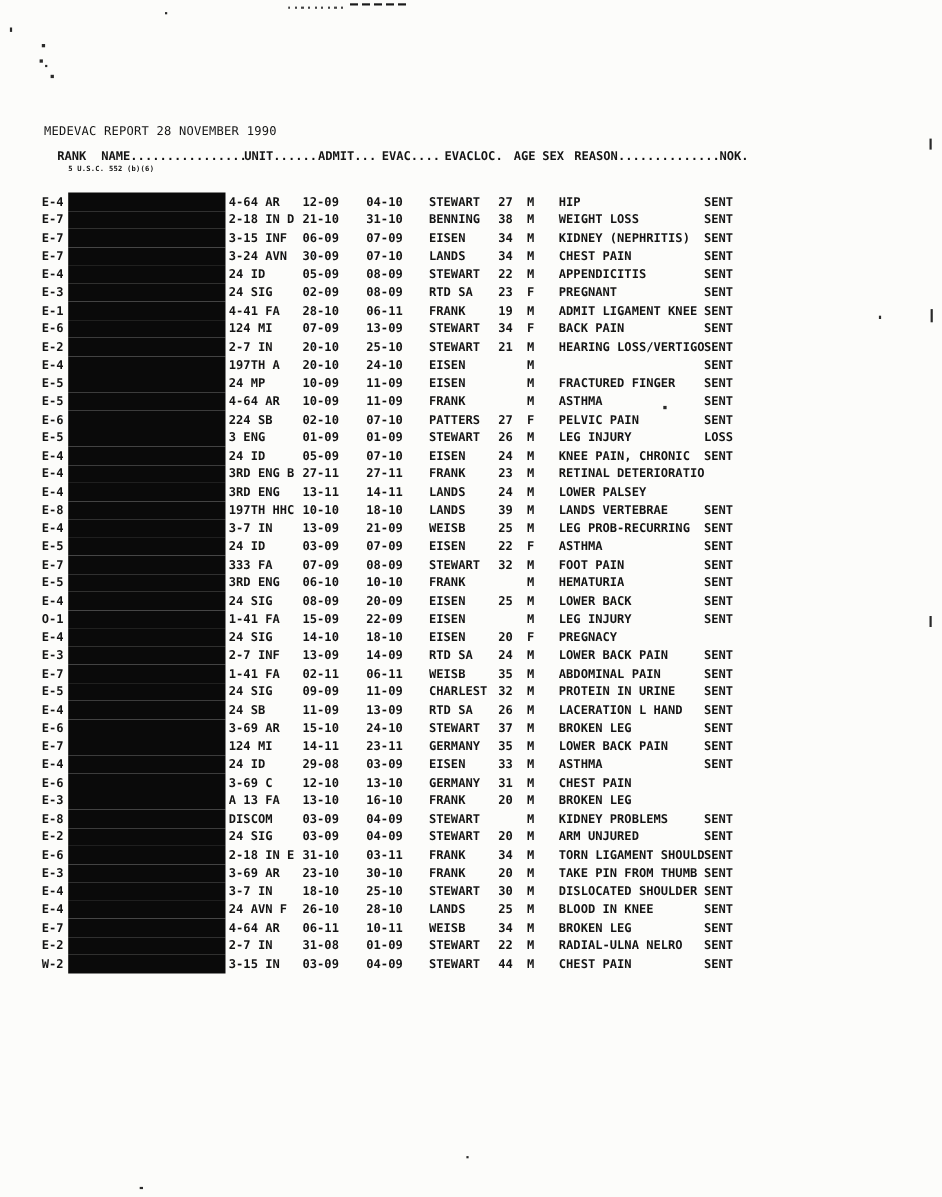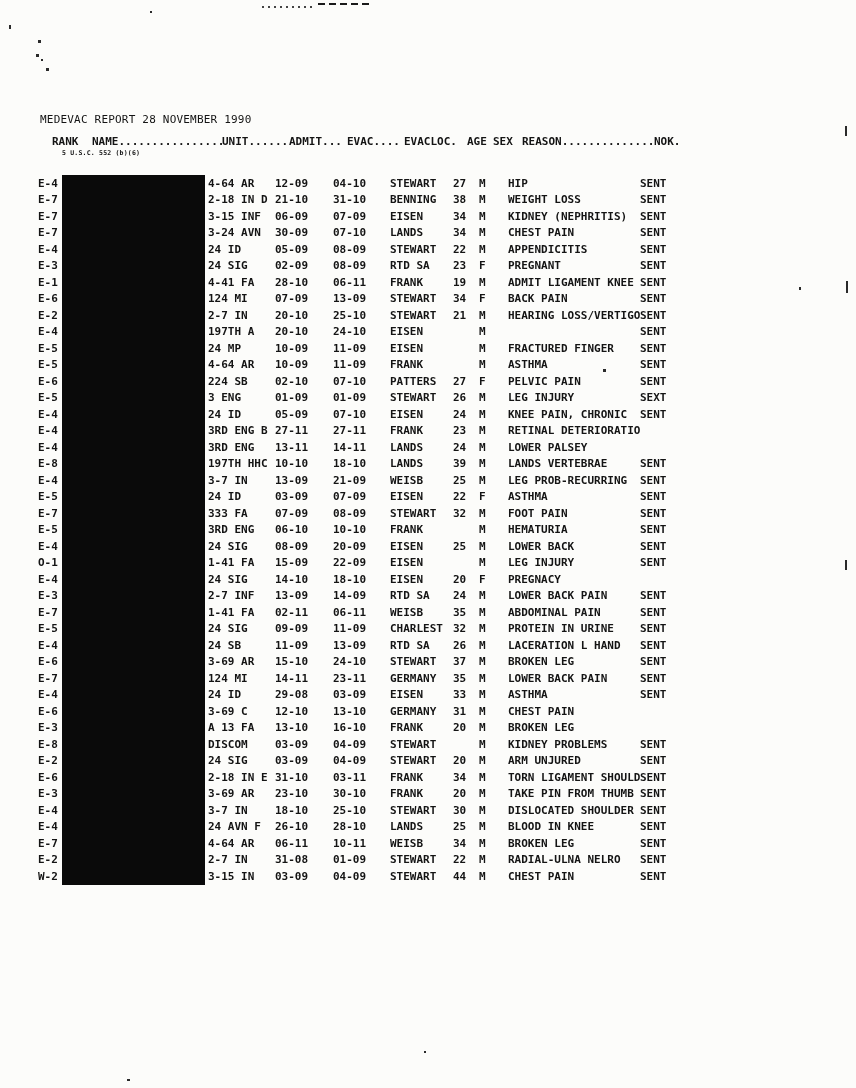--- a/index.html
+++ b/index.html
@@ -102,21 +102,21 @@
       <div class="grid-row row"><span class="cell">E-7</span><span class="cell"><span class="redact"></span></span><span class="cell">3-24 AVN</span><span class="cell">30-09</span><span class="cell">07-10</span><span class="cell">LANDS</span><span class="cell">34</span><span class="cell">M</span><span class="cell">CHEST PAIN</span><span class="cell">SENT</span></div>
       <div class="grid-row row"><span class="cell">E-4</span><span class="cell"><span class="redact"></span></span><span class="cell">24 ID</span><span class="cell">05-09</span><span class="cell">08-09</span><span class="cell">STEWART</span><span class="cell">22</span><span class="cell">M</span><span class="cell">APPENDICITIS</span><span class="cell">SENT</span></div>
       <div class="grid-row row"><span class="cell">E-3</span><span class="cell"><span class="redact"></span></span><span class="cell">24 SIG</span><span class="cell">02-09</span><span class="cell">08-09</span><span class="cell">RTD SA</span><span class="cell">23</span><span class="cell">F</span><span class="cell">PREGNANT</span><span class="cell">SENT</span></div>
       <div class="grid-row row"><span class="cell">E-1</span><span class="cell"><span class="redact"></span></span><span class="cell">4-41 FA</span><span class="cell">28-10</span><span class="cell">06-11</span><span class="cell">FRANK</span><span class="cell">19</span><span class="cell">M</span><span class="cell">ADMIT LIGAMENT KNEE</span><span class="cell">SENT</span></div>
       <div class="grid-row row"><span class="cell">E-6</span><span class="cell"><span class="redact"></span></span><span class="cell">124 MI</span><span class="cell">07-09</span><span class="cell">13-09</span><span class="cell">STEWART</span><span class="cell">34</span><span class="cell">F</span><span class="cell">BACK PAIN</span><span class="cell">SENT</span></div>
       <div class="grid-row row"><span class="cell">E-2</span><span class="cell"><span class="redact"></span></span><span class="cell">2-7 IN</span><span class="cell">20-10</span><span class="cell">25-10</span><span class="cell">STEWART</span><span class="cell">21</span><span class="cell">M</span><span class="cell">HEARING LOSS/VERTIGO</span><span class="cell">SENT</span></div>
       <div class="grid-row row"><span class="cell">E-4</span><span class="cell"><span class="redact"></span></span><span class="cell">197TH A</span><span class="cell">20-10</span><span class="cell">24-10</span><span class="cell">EISEN</span><span class="cell"></span><span class="cell">M</span><span class="cell"></span><span class="cell">SENT</span></div>
       <div class="grid-row row"><span class="cell">E-5</span><span class="cell"><span class="redact"></span></span><span class="cell">24 MP</span><span class="cell">10-09</span><span class="cell">11-09</span><span class="cell">EISEN</span><span class="cell"></span><span class="cell">M</span><span class="cell">FRACTURED FINGER</span><span class="cell">SENT</span></div>
       <div class="grid-row row"><span class="cell">E-5</span><span class="cell"><span class="redact"></span></span><span class="cell">4-64 AR</span><span class="cell">10-09</span><span class="cell">11-09</span><span class="cell">FRANK</span><span class="cell"></span><span class="cell">M</span><span class="cell">ASTHMA</span><span class="cell">SENT</span></div>
       <div class="grid-row row"><span class="cell">E-6</span><span class="cell"><span class="redact"></span></span><span class="cell">224 SB</span><span class="cell">02-10</span><span class="cell">07-10</span><span class="cell">PATTERS</span><span class="cell">27</span><span class="cell">F</span><span class="cell">PELVIC PAIN</span><span class="cell">SENT</span></div>
-      <div class="grid-row row"><span class="cell">E-5</span><span class="cell"><span class="redact"></span></span><span class="cell">3 ENG</span><span class="cell">01-09</span><span class="cell">01-09</span><span class="cell">STEWART</span><span class="cell">26</span><span class="cell">M</span><span class="cell">LEG INJURY</span><span class="cell">SEXT</span></div>
+      <div class="grid-row row"><span class="cell">E-5</span><span class="cell"><span class="redact"></span></span><span class="cell">3 ENG</span><span class="cell">01-09</span><span class="cell">01-09</span><span class="cell">STEWART</span><span class="cell">26</span><span class="cell">M</span><span class="cell">LEG INJURY</span><span class="cell">LOSS</span></div>
       <div class="grid-row row"><span class="cell">E-4</span><span class="cell"><span class="redact"></span></span><span class="cell">24 ID</span><span class="cell">05-09</span><span class="cell">07-10</span><span class="cell">EISEN</span><span class="cell">24</span><span class="cell">M</span><span class="cell">KNEE PAIN, CHRONIC</span><span class="cell">SENT</span></div>
       <div class="grid-row row"><span class="cell">E-4</span><span class="cell"><span class="redact"></span></span><span class="cell">3RD ENG B</span><span class="cell">27-11</span><span class="cell">27-11</span><span class="cell">FRANK</span><span class="cell">23</span><span class="cell">M</span><span class="cell">RETINAL DETERIORATIO</span><span class="cell"></span></div>
       <div class="grid-row row"><span class="cell">E-4</span><span class="cell"><span class="redact"></span></span><span class="cell">3RD ENG</span><span class="cell">13-11</span><span class="cell">14-11</span><span class="cell">LANDS</span><span class="cell">24</span><span class="cell">M</span><span class="cell">LOWER PALSEY</span><span class="cell"></span></div>
       <div class="grid-row row"><span class="cell">E-8</span><span class="cell"><span class="redact"></span></span><span class="cell">197TH HHC</span><span class="cell">10-10</span><span class="cell">18-10</span><span class="cell">LANDS</span><span class="cell">39</span><span class="cell">M</span><span class="cell">LANDS VERTEBRAE</span><span class="cell">SENT</span></div>
       <div class="grid-row row"><span class="cell">E-4</span><span class="cell"><span class="redact"></span></span><span class="cell">3-7 IN</span><span class="cell">13-09</span><span class="cell">21-09</span><span class="cell">WEISB</span><span class="cell">25</span><span class="cell">M</span><span class="cell">LEG PROB-RECURRING</span><span class="cell">SENT</span></div>
       <div class="grid-row row"><span class="cell">E-5</span><span class="cell"><span class="redact"></span></span><span class="cell">24 ID</span><span class="cell">03-09</span><span class="cell">07-09</span><span class="cell">EISEN</span><span class="cell">22</span><span class="cell">F</span><span class="cell">ASTHMA</span><span class="cell">SENT</span></div>
       <div class="grid-row row"><span class="cell">E-7</span><span class="cell"><span class="redact"></span></span><span class="cell">333 FA</span><span class="cell">07-09</span><span class="cell">08-09</span><span class="cell">STEWART</span><span class="cell">32</span><span class="cell">M</span><span class="cell">FOOT PAIN</span><span class="cell">SENT</span></div>
       <div class="grid-row row"><span class="cell">E-5</span><span class="cell"><span class="redact"></span></span><span class="cell">3RD ENG</span><span class="cell">06-10</span><span class="cell">10-10</span><span class="cell">FRANK</span><span class="cell"></span><span class="cell">M</span><span class="cell">HEMATURIA</span><span class="cell">SENT</span></div>
       <div class="grid-row row"><span class="cell">E-4</span><span class="cell"><span class="redact"></span></span><span class="cell">24 SIG</span><span class="cell">08-09</span><span class="cell">20-09</span><span class="cell">EISEN</span><span class="cell">25</span><span class="cell">M</span><span class="cell">LOWER BACK</span><span class="cell">SENT</span></div>
       <div class="grid-row row"><span class="cell">O-1</span><span class="cell"><span class="redact"></span></span><span class="cell">1-41 FA</span><span class="cell">15-09</span><span class="cell">22-09</span><span class="cell">EISEN</span><span class="cell"></span><span class="cell">M</span><span class="cell">LEG INJURY</span><span class="cell">SENT</span></div>

